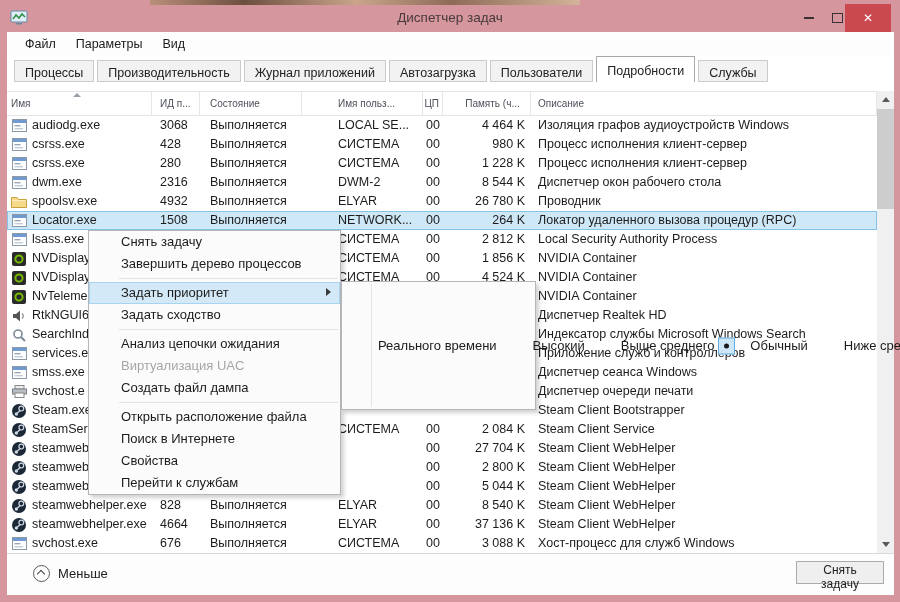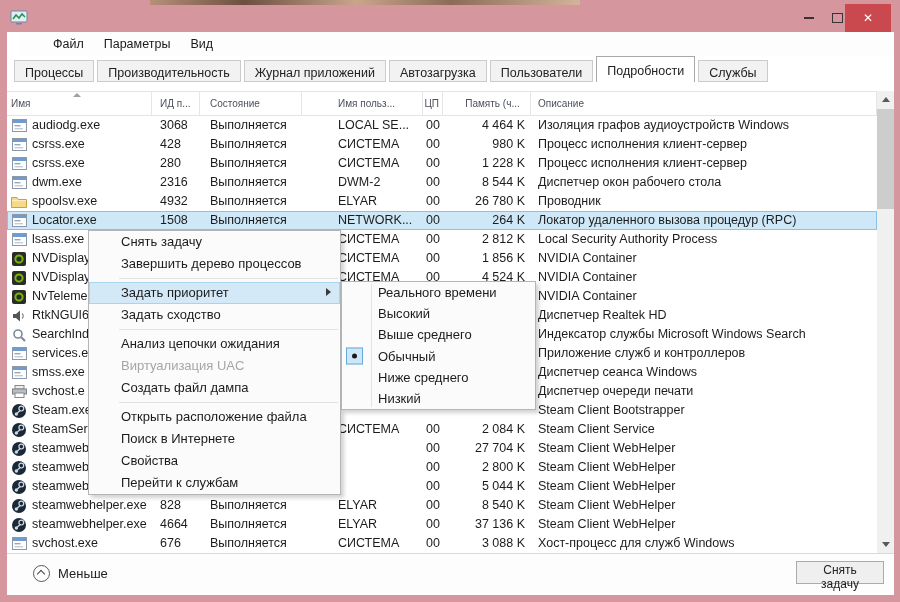--- a/index.html
+++ b/index.html
@@ -13,21 +13,21 @@
   .win-title{position:absolute;left:0;right:0;top:6px;text-align:center;font-size:13.5px;color:#463a3c;}
   .wbtn{position:absolute;top:0;height:28px;display:flex;align-items:center;justify-content:center;cursor:default;}
   .btn-min{right:77px;width:28px;}
   .btn-max{right:49px;width:28px;}
   .btn-close{right:9px;width:46px;background:#c9494f;}
   .glyph-min{width:10px;height:2px;background:#3a3134;}
   .glyph-max{width:9px;height:8px;border:1.5px solid #3a3134;background:transparent;}
   .glyph-close{color:#fff;font-size:12px;line-height:12px;}
   
   .content{position:absolute;left:7px;top:32px;right:6px;bottom:7px;background:#fff;}
-  .menubar{position:absolute;left:12px;top:0;right:0;height:24px;background:#fdfdfd;display:flex;align-items:center;padding-left:24px;box-sizing:border-box;}
+  .menubar{position:absolute;left:0;top:0;right:0;height:24px;background:#fdfdfd;display:flex;align-items:center;padding-left:8px;box-sizing:border-box;}
   .mitem{padding:0 10px;font-size:12.5px;color:#1a1a1a;}
   
   .tabbar{position:absolute;left:0;top:24px;right:0;height:26px;display:flex;align-items:flex-end;padding-left:7px;box-sizing:border-box;}
   .tab{box-sizing:border-box;height:22px;line-height:20px;padding:2px 10px;margin-right:3px;font-size:12.5px;color:#222;
        background:#f2f2f2;border:1px solid #cbcbcb;}
   .tab.active{height:26px;line-height:24px;background:#fff;border:1px solid #a9a9a9;border-bottom:none;z-index:2;}
   
   .listarea{position:absolute;left:0;top:59px;right:0;bottom:42px;}
   .theader{position:absolute;left:0;top:0;width:870px;height:25px;box-sizing:border-box;background:#fff;
            border-top:1px solid #e4e4e4;border-bottom:1px solid #e4e4e4;display:flex;}
@@ -68,41 +68,42 @@
   
   .cmenu{position:absolute;left:88px;top:230px;width:253px;box-sizing:border-box;background:#fbfbfb;
          border:1px solid #b3b6b9;box-shadow:3px 3px 4px rgba(0,0,0,.18);z-index:10;}
   .cm-item{position:relative;height:22px;line-height:22px;padding-left:32px;font-size:13px;color:#1b1b1b;white-space:nowrap;}
   .cm-item.hl{background:#d4e9f8;box-shadow:inset 0 0 0 1px #a9d4ef;}
   .cm-item.disabled{color:#a6a6a6;}
   .cm-sep{height:1px;background:#e2e2e2;margin:3px 2px 3px 30px;}
   .cm-arrow{position:absolute;right:9px;top:6px;width:0;height:0;border-top:4px solid transparent;border-bottom:4px solid transparent;border-left:5px solid #3a3a3a;}
   
   .smenu{position:absolute;left:341px;top:281px;width:195px;height:129px;box-sizing:border-box;background:#fbfbfb;
-         border:1px solid #b3b6b9;box-shadow:3px 3px 4px rgba(0,0,0,.18);z-index:11;display:flex;flex-direction:column;}
+         border:1px solid #b3b6b9;box-shadow:3px 3px 4px rgba(0,0,0,.18);z-index:11;display:flex;flex-direction:row;}
   .smenu::after{content:'';position:absolute;left:29px;top:2px;bottom:2px;width:1px;background:#e4e4e4;}
   .sm-item{flex:1;position:relative;display:flex;align-items:center;padding-left:36px;font-size:13px;color:#1b1b1b;white-space:nowrap;}
   .radio-box{position:absolute;left:4px;top:50%;transform:translateY(-50%);width:17px;height:17px;box-sizing:border-box;
              background:#cde7f8;border:1px solid #66aadd;display:flex;align-items:center;justify-content:center;z-index:2;}
   .radio-dot{width:5px;height:5px;border-radius:50%;background:#1a1a1a;}
 </style>
 </head>
 <body>
 
 <div class="screen">
   <div class="wallpaper"></div>
 
   <div class="titlebar">
     <span class="tm-icon">
       <svg width="18" height="16" viewBox="0 0 18 16">
         <rect x="1" y="1" width="16" height="11" rx="1" fill="#dfeef8" stroke="#6b8aa8"></rect>
         <polyline points="3,9 6,5 9,8 12,4 15,7" fill="none" stroke="#2f8f46" stroke-width="1.5"></polyline>
         <rect x="6" y="13" width="6" height="1.5" fill="#6b8aa8"></rect>
       </svg>
     </span>
+    <div class="win-title">Диспетчер задач</div>
     <div class="wbtn btn-min">
         <span class="glyph-min"></span>
       </div>
     <div class="wbtn btn-max">
         <span class="glyph-max"></span>
       </div>
     <div class="wbtn btn-close">
         <span class="glyph-close">✕</span>
       </div>
   </div>

